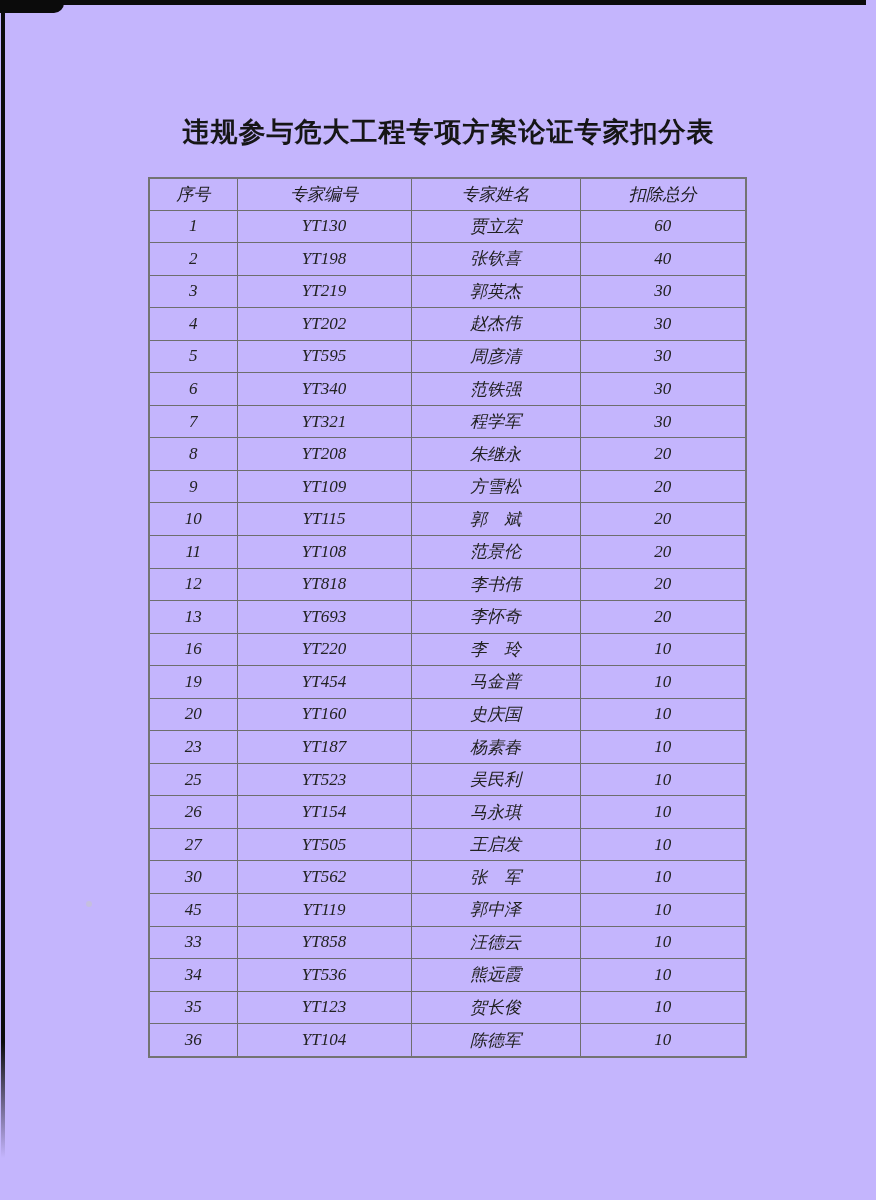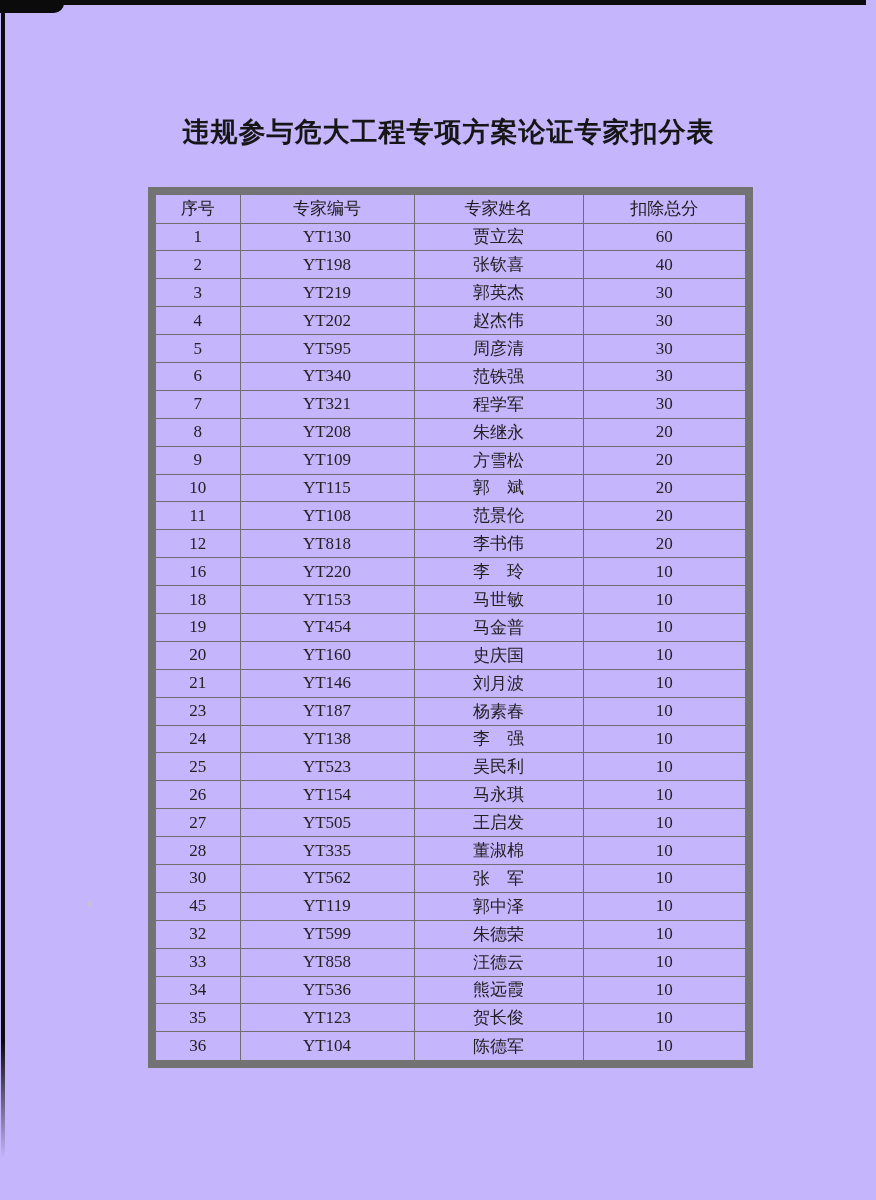--- a/index.html
+++ b/index.html
@@ -49,25 +49,26 @@
     left: 150px; top: 114px; width: 597px;
     text-align: center;
     font-size: 27px;
     font-weight: bold;
     letter-spacing: 1px;
     color: #161616;
     white-space: nowrap;
   }
   table.score-table {
     position: absolute;
-    left: 148px; top: 187px;
+    left: 148px; top: 177px;
     width: 597px; height: 881px;
     border-collapse: collapse;
     table-layout: fixed;
-    border: 8px solid #737373;
+    border: 2px solid #737373;
+    font-style: italic;
   }
   .score-table th, .score-table td {
     border: 1px solid #6e6e6e;
     text-align: center;
     vertical-align: middle;
     padding: 0;
     font-weight: normal;
     font-size: 17px;
     color: #222222;
     overflow: hidden;
@@ -171,104 +172,80 @@
       <td>范景伦</td>
       <td>20</td>
     </tr>
         <tr>
       <td>12</td>
       <td>YT818</td>
       <td>李书伟</td>
       <td>20</td>
     </tr>
         <tr>
+      <td>13</td>
+      <td>YT693</td>
+      <td>李怀奇</td>
+      <td>20</td>
+    </tr>
+        <tr>
       <td>16</td>
       <td>YT220</td>
       <td>李　玲</td>
       <td>10</td>
     </tr>
         <tr>
-      <td>18</td>
-      <td>YT153</td>
-      <td>马世敏</td>
-      <td>10</td>
-    </tr>
-        <tr>
       <td>19</td>
       <td>YT454</td>
       <td>马金普</td>
       <td>10</td>
     </tr>
         <tr>
       <td>20</td>
       <td>YT160</td>
       <td>史庆国</td>
       <td>10</td>
     </tr>
         <tr>
-      <td>21</td>
-      <td>YT146</td>
-      <td>刘月波</td>
-      <td>10</td>
-    </tr>
-        <tr>
       <td>23</td>
       <td>YT187</td>
       <td>杨素春</td>
       <td>10</td>
     </tr>
         <tr>
-      <td>24</td>
-      <td>YT138</td>
-      <td>李　强</td>
-      <td>10</td>
-    </tr>
-        <tr>
       <td>25</td>
       <td>YT523</td>
       <td>吴民利</td>
       <td>10</td>
     </tr>
         <tr>
       <td>26</td>
       <td>YT154</td>
       <td>马永琪</td>
       <td>10</td>
     </tr>
         <tr>
       <td>27</td>
       <td>YT505</td>
       <td>王启发</td>
       <td>10</td>
     </tr>
         <tr>
-      <td>28</td>
-      <td>YT335</td>
-      <td>董淑棉</td>
-      <td>10</td>
-    </tr>
-        <tr>
       <td>30</td>
       <td>YT562</td>
       <td>张　军</td>
       <td>10</td>
     </tr>
         <tr>
       <td>45</td>
       <td>YT119</td>
       <td>郭中泽</td>
       <td>10</td>
     </tr>
         <tr>
-      <td>32</td>
-      <td>YT599</td>
-      <td>朱德荣</td>
-      <td>10</td>
-    </tr>
-        <tr>
       <td>33</td>
       <td>YT858</td>
       <td>汪德云</td>
       <td>10</td>
     </tr>
         <tr>
       <td>34</td>
       <td>YT536</td>
       <td>熊远霞</td>
       <td>10</td>

